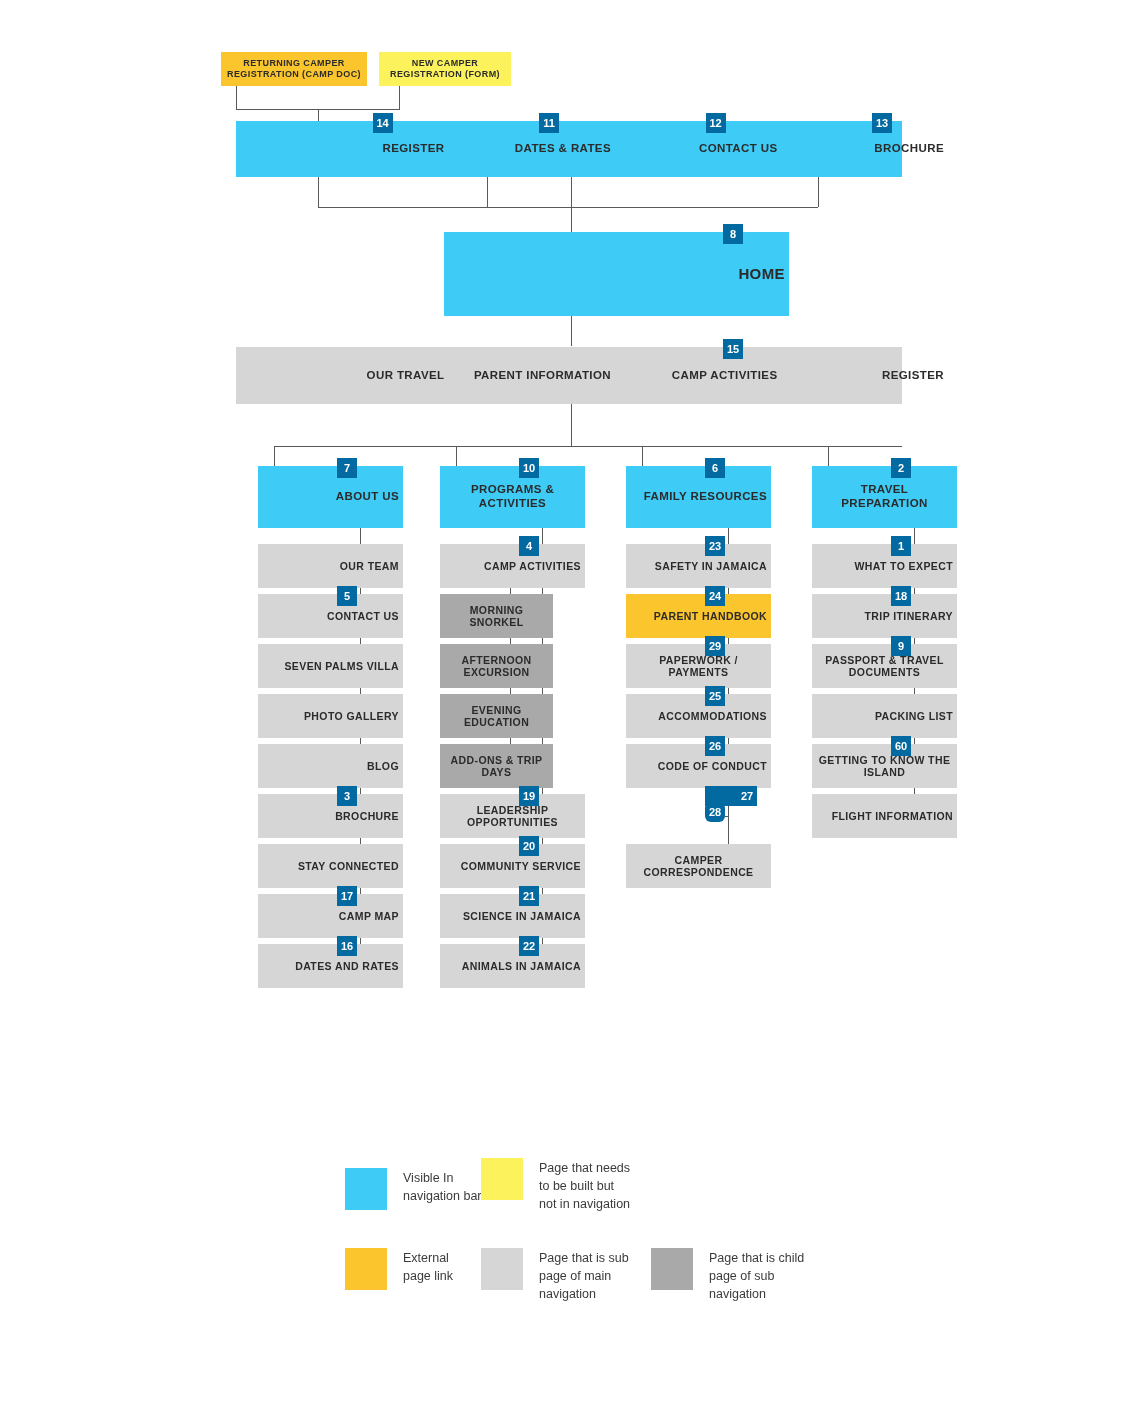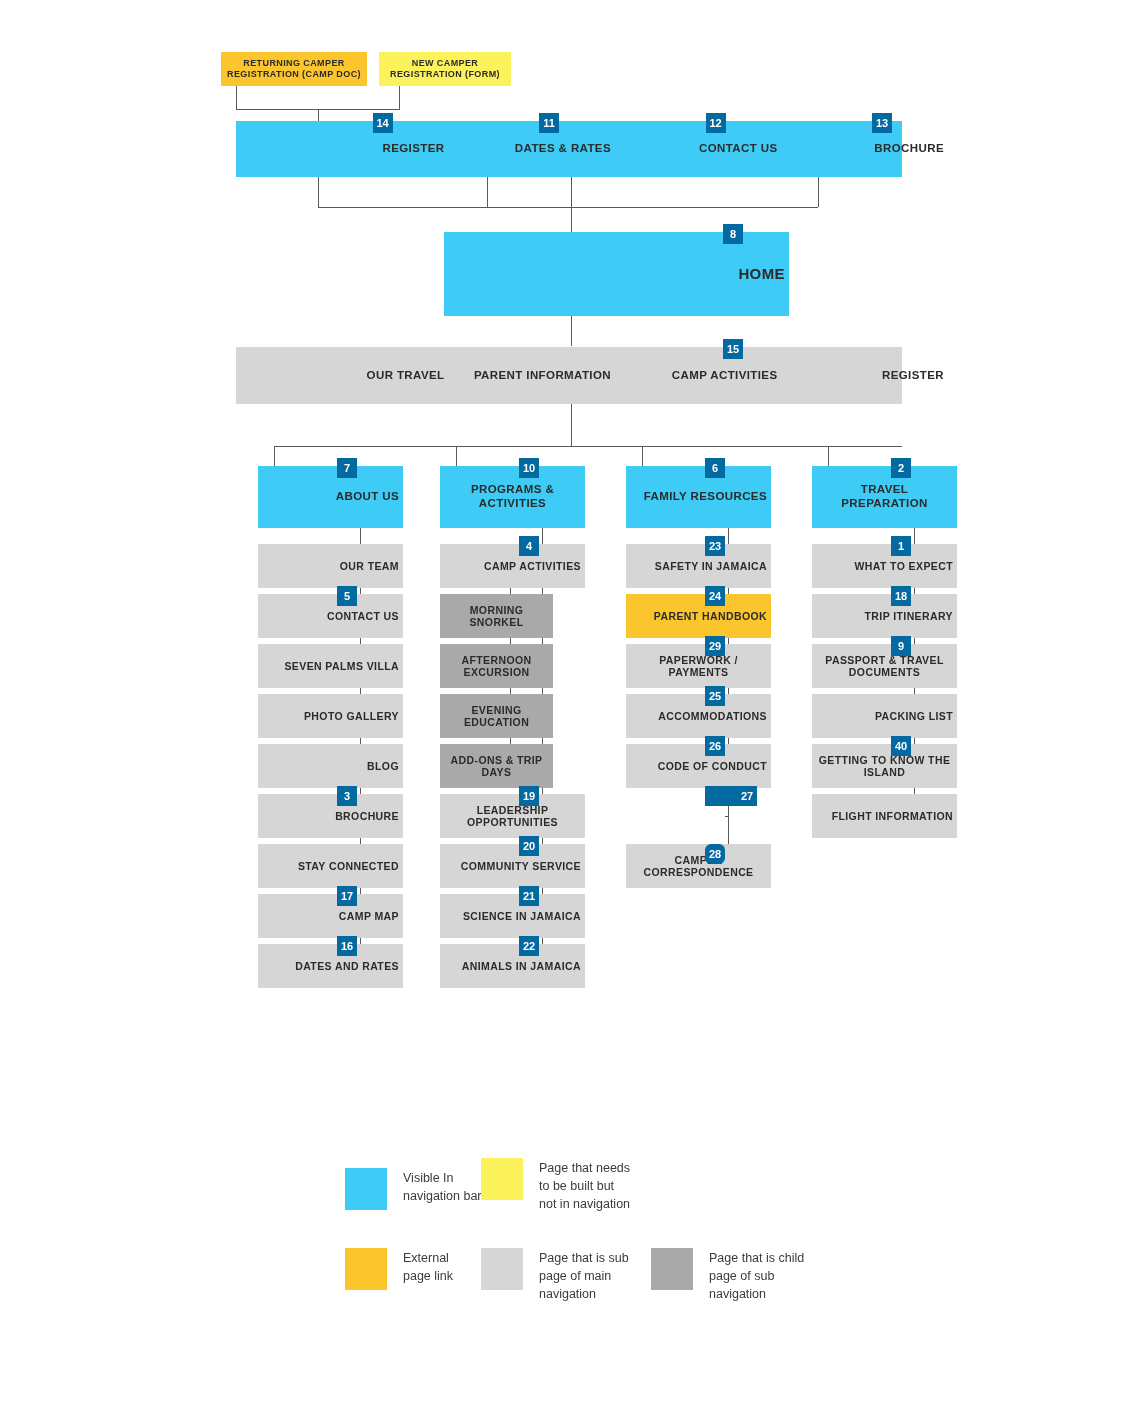--- a/index.html
+++ b/index.html
@@ -264,21 +264,21 @@
     <div class="node c-grey" style="left: 580px; top: 744px; width: 145px; height: 44px; font-size: 10.5px;">
       <span class="lbl">CODE OF CONDUCT</span>
     </div>
     <div class="badge" style="left: 705px; top: 736px;">26</div>
     <div class="line h" style="left: 725px; top: 766px; width: 3px;"></div>
     <div class="badge" style="left: 705px; top: 786px; padding-left: 32px;">27</div>
     <div class="line h" style="left: 725px; top: 816px; width: 3px;"></div>
     <div class="node c-grey" style="left: 580px; top: 844px; width: 145px; height: 44px; font-size: 10.5px;">
       <span class="lbl">CAMPER CORRESPONDENCE</span>
     </div>
-    <div class="badge" style="left: 705px; top: 844px; border-radius: 6px;">28</div>
+    <div class="badge" style="left: 705px; top: 802px; border-radius: 6px;">28</div>
     <div class="line h" style="left: 725px; top: 866px; width: 3px;"></div>
     <div class="line v" style="left: 728px; top: 505px; height: 361px;"></div>
     <div class="line h" style="left: 725px; top: 505px; width: 3px;"></div>
     <div class="node c-cyan" style="left: 766px; top: 466px; width: 145px; height: 62px; font-size: 11.5px;">
       <span class="lbl">TRAVEL PREPARATION</span>
     </div>
     <div class="badge" style="left: 891px; top: 458px;">2</div>
     <div class="node c-grey" style="left: 766px; top: 544px; width: 145px; height: 44px; font-size: 10.5px;">
       <span class="lbl">WHAT TO EXPECT</span>
     </div>
@@ -294,21 +294,21 @@
     </div>
     <div class="badge" style="left: 891px; top: 636px;">9</div>
     <div class="line h" style="left: 911px; top: 666px; width: 3px;"></div>
     <div class="node c-grey" style="left: 766px; top: 694px; width: 145px; height: 44px; font-size: 10.5px;">
       <span class="lbl">PACKING LIST</span>
     </div>
     <div class="line h" style="left: 911px; top: 716px; width: 3px;"></div>
     <div class="node c-grey" style="left: 766px; top: 744px; width: 145px; height: 44px; font-size: 10.5px;">
       <span class="lbl">GETTING TO KNOW THE ISLAND</span>
     </div>
-    <div class="badge" style="left: 891px; top: 736px;">40</div>
+    <div class="badge" style="left: 891px; top: 736px;">60</div>
     <div class="line h" style="left: 911px; top: 766px; width: 3px;"></div>
     <div class="node c-grey" style="left: 766px; top: 794px; width: 145px; height: 44px; font-size: 10.5px;">
       <span class="lbl">FLIGHT INFORMATION</span>
     </div>
     <div class="line h" style="left: 911px; top: 816px; width: 3px;"></div>
     <div class="line v" style="left: 914px; top: 505px; height: 311px;"></div>
     <div class="line h" style="left: 911px; top: 505px; width: 3px;"></div>
   </div>
 <div id="legend">
     <div class="lg-item" style="left: 345px; top: 1168px;">

